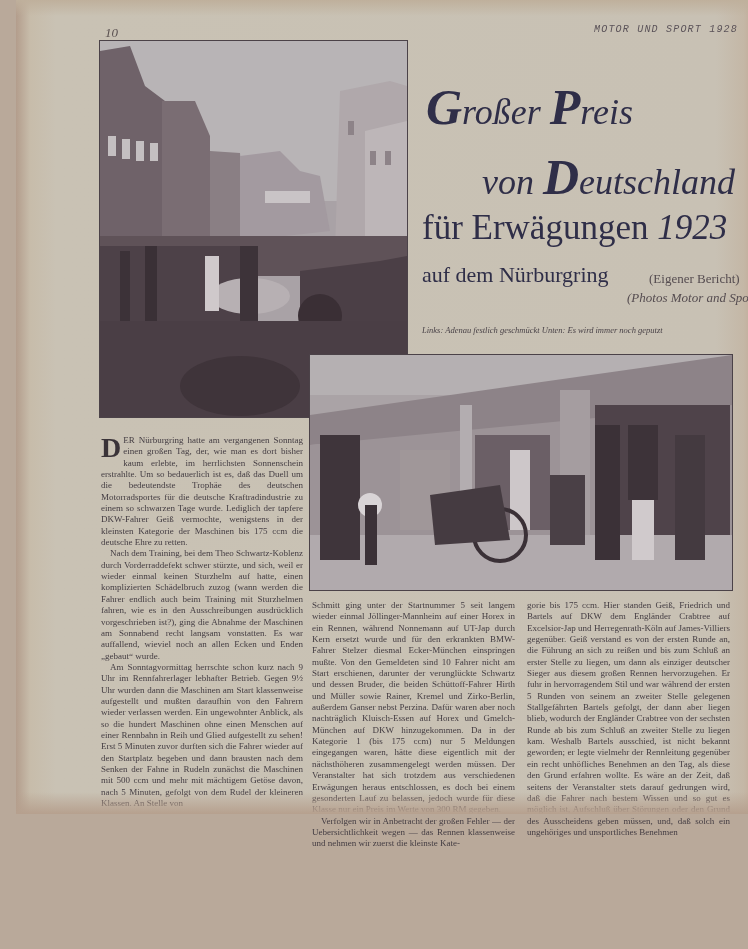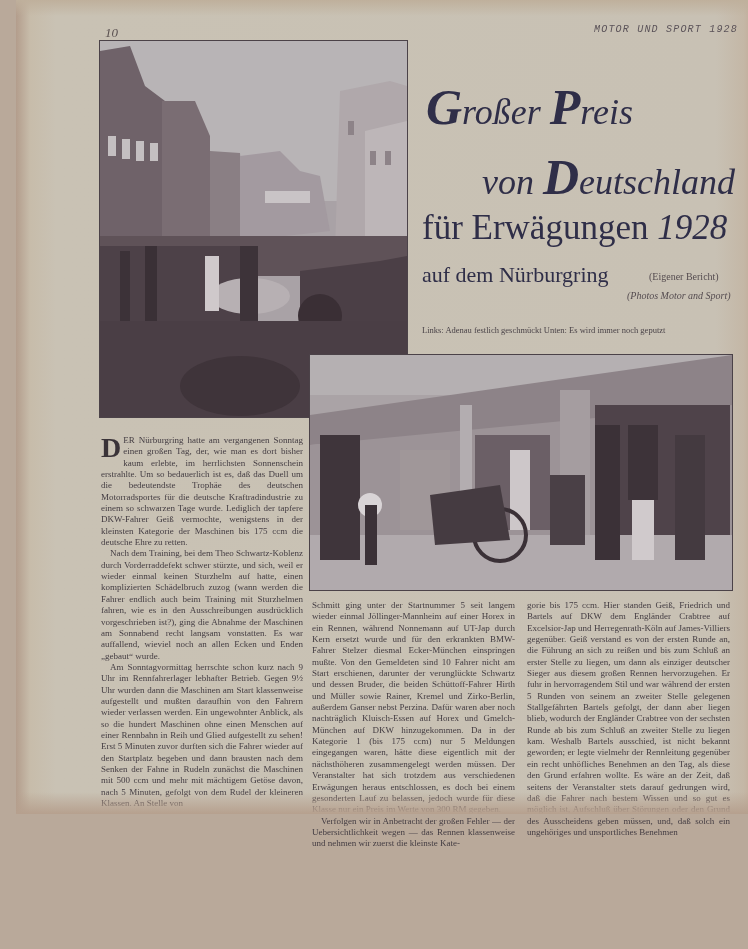--- a/index.html
+++ b/index.html
@@ -15,24 +15,24 @@
   .photo1{left:83px;top:40px;width:307px;height:376px;background:#8e8489;}
   .photo2{left:293px;top:354px;width:422px;height:235px;background:#9a9296;}
   .photo svg{display:block;width:100%;height:100%;}
   .title{position:absolute;font-family:"Liberation Serif","DejaVu Serif",serif;color:#2f2e48;}
   .t1{left:410px;top:78px;font-size:36px;font-style:italic;}
   .t2{left:466px;top:148px;font-size:36px;font-style:italic;}
   .t1 .cap,.t2 .cap{font-size:50px;font-weight:bold;}
   .t3{left:406px;top:208px;font-size:35px;}
   .t3 .yr{font-style:italic;}
   .t4{left:406px;top:262px;font-size:22px;}
-  .credit{position:absolute;font-size:10px;color:#554c50;}
+  .credit{position:absolute;font-size:13px;color:#554c50;}
   .c1{left:633px;top:271px;}
   .c2{left:611px;top:290px;font-style:italic;}
-  .caption{position:absolute;left:406px;top:325px;font-size:8.5px;color:#4a4348;white-space:nowrap;}
+  .caption{position:absolute;left:406px;top:325px;font-size:8.5px;color:#4a4348;white-space:nowrap;font-style:italic;}
   .col{position:absolute;font-size:9px;line-height:11.35px;color:#433c42;text-align:justify;overflow:hidden;}
   .col p{margin:0;text-indent:9px;}
   .col p.first{text-indent:0;}
   .colA{left:85px;top:435px;width:202px;height:470px;}
   .colB{left:296px;top:600px;width:203px;height:305px;}
   .colC{left:511px;top:600px;width:203px;height:305px;}
   .dropcap{float:left;font-size:28px;line-height:24px;margin:1px 2px 0 0;color:#3a3338;font-weight:bold;}
 </style>
 </head>
 <body>
@@ -81,21 +81,21 @@
     </svg>
   </div>
 
   <div class="title t2">
     <span>von </span><span class="cap">D</span><span>eutschland</span>
   </div>
   <div class="title t1">
     <span class="cap">G</span><span>roßer </span><span class="cap">P</span><span>reis</span>
   </div>
   <div class="title t3">
-    <span>für Erwägungen </span><span class="yr">1928</span>
+    <span>für Erwägungen </span><span class="yr">1923</span>
   </div>
   <div class="title t4">auf dem Nürburgring</div>
 
   <div class="credit c1">(Eigener Bericht)</div>
   <div class="credit c2">(Photos Motor and Sport)</div>
   <div class="caption">Links: Adenau festlich geschmückt   Unten: Es wird immer noch geputzt</div>
 
   <div class="photo photo2">
     <svg viewBox="0 0 422 235" preserveAspectRatio="none">
       <rect x="0" y="0" width="422" height="235" fill="#aaa3a6"></rect>

